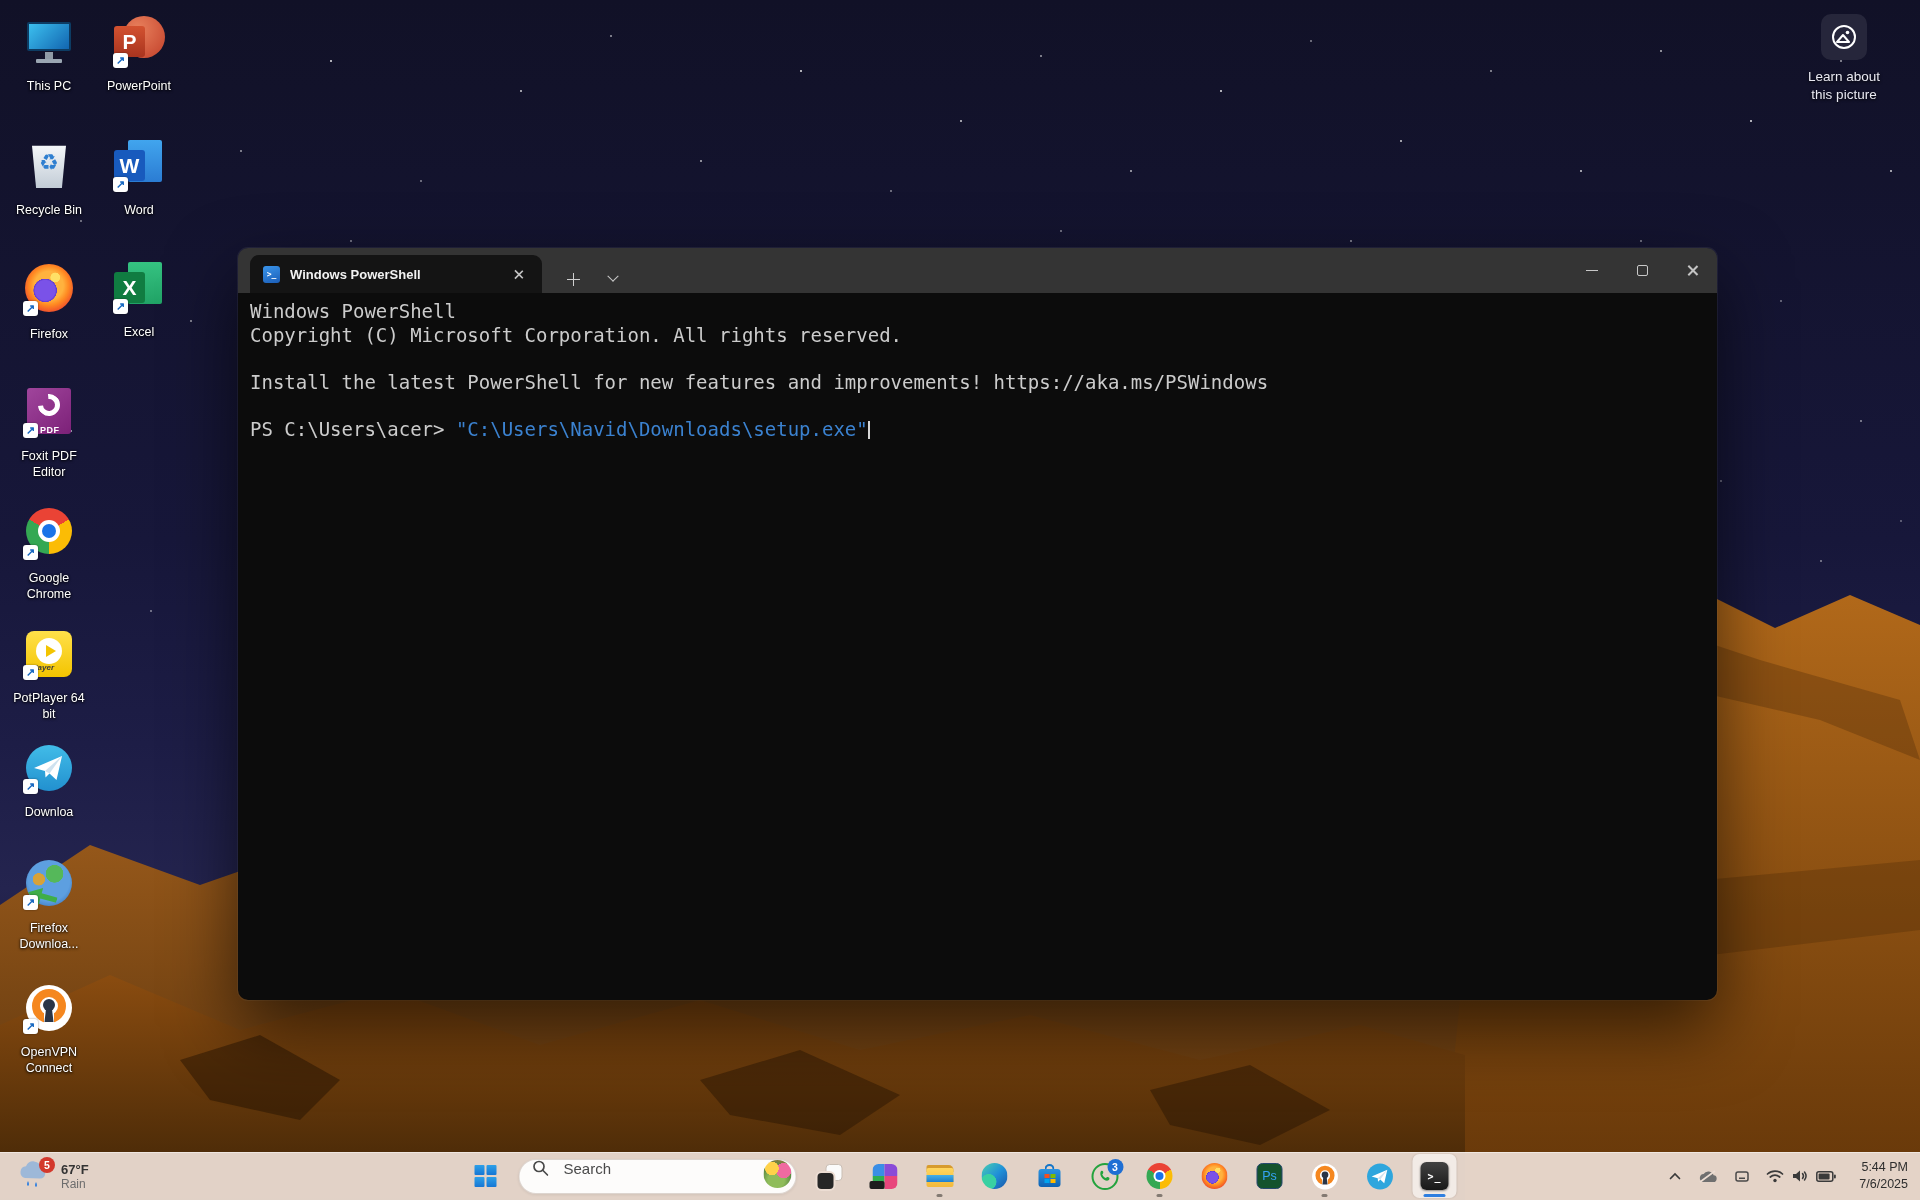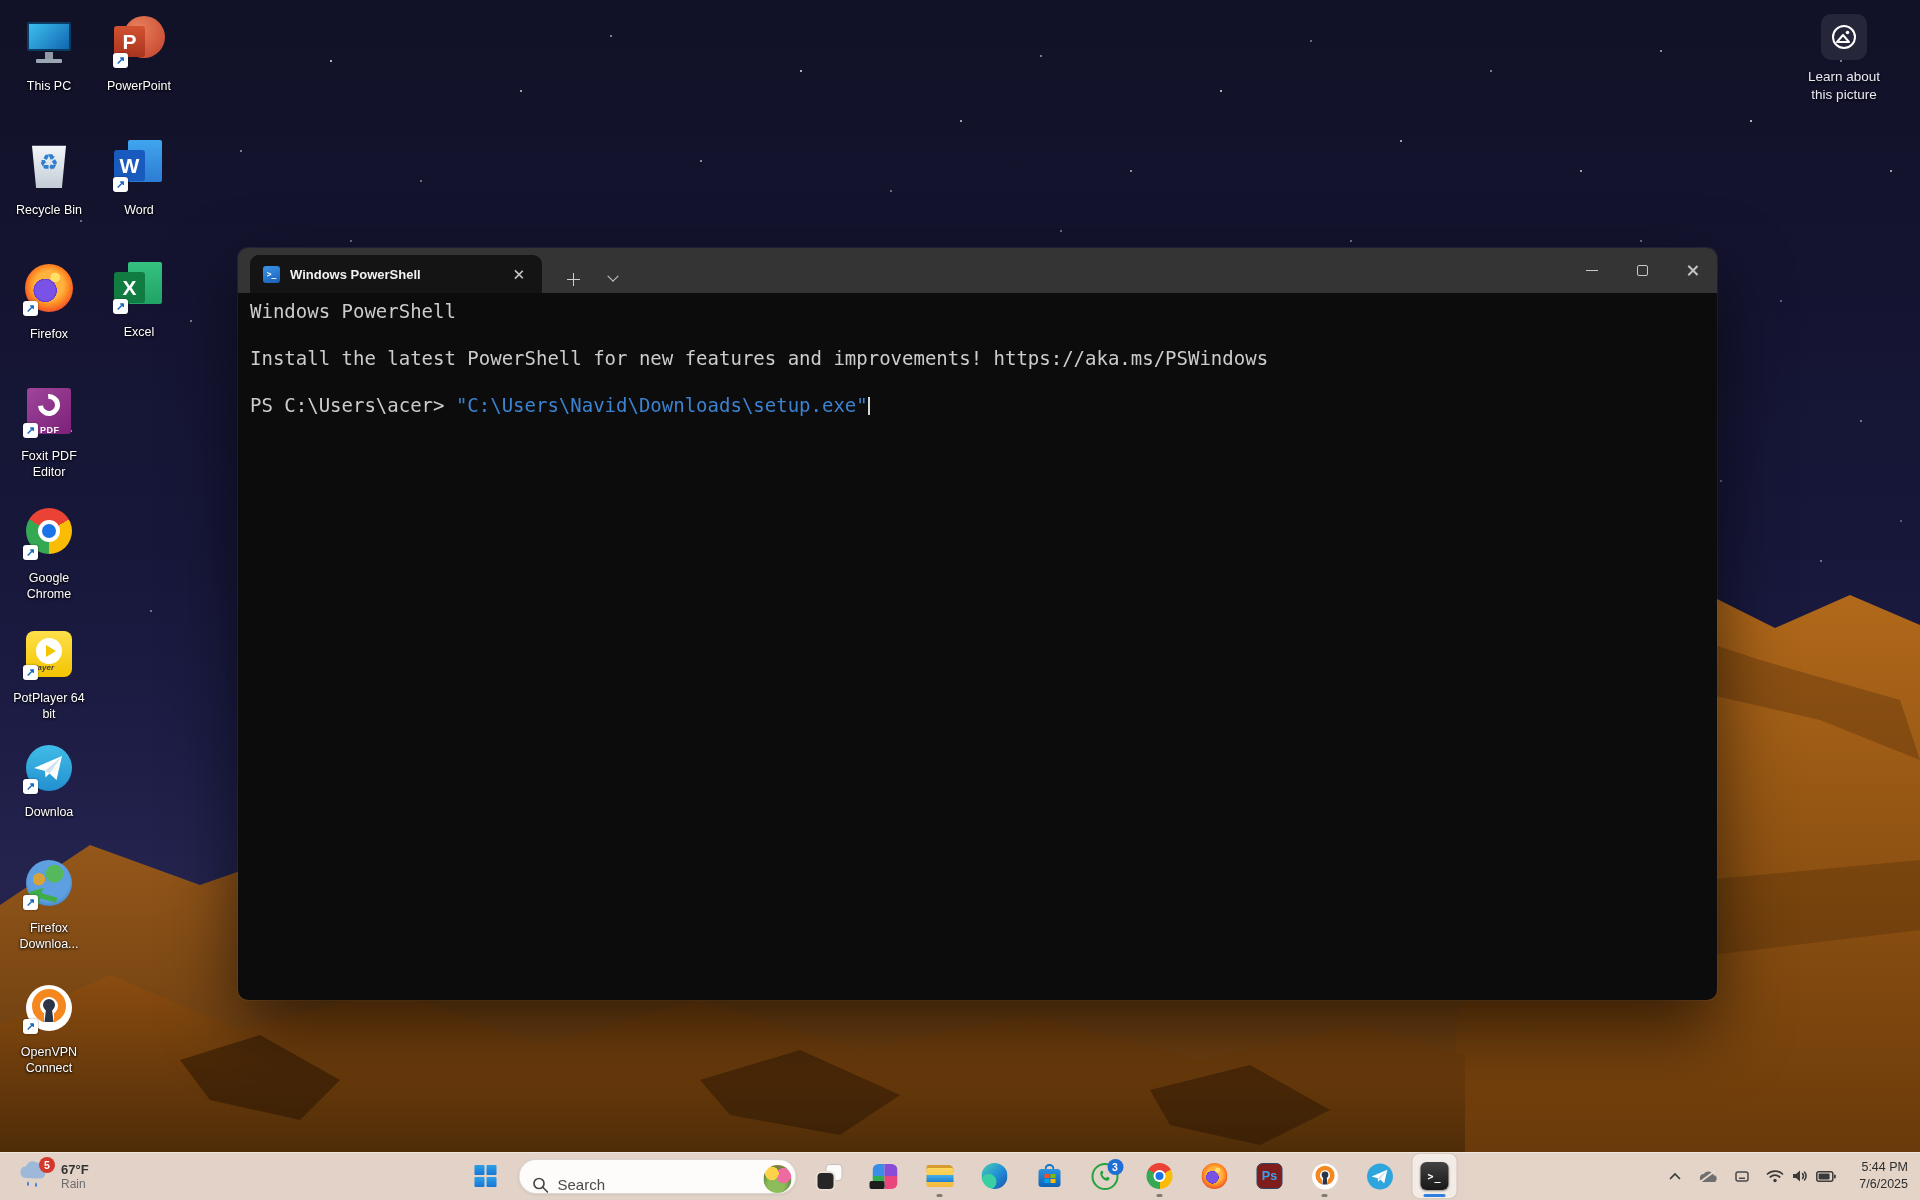--- a/index.html
+++ b/index.html
@@ -150,21 +150,21 @@
     display:flex; align-items:center; gap:11px; }
   .tbtn { position:relative; width:44px; height:44px; border-radius:7px;
     display:flex; align-items:center; justify-content:center; flex:none; }
   .tbtn.active { background:rgba(255,255,255,.55); box-shadow:0 0 2px rgba(0,0,0,.12); }
   .ind { position:absolute; bottom:1px; left:50%; transform:translateX(-50%);
     width:6px; height:3px; border-radius:2px; background:#837a72; }
   .ind.blue { width:22px; background:#2f7fe0; }
   .start-grid { width:22px; height:22px; display:grid; grid-template:10px 10px / 10px 10px; gap:2px; }
   .start-grid i { background:linear-gradient(180deg,#2da0e8,#1576d4); border-radius:1px; }
   .searchbox { width:278px; height:35px; border-radius:18px; background:rgba(255,255,255,.92);
-    border:1px solid rgba(160,140,125,.35); display:flex; align-items:flex-end; padding:0 4px 0 13px; gap:9px;
+    border:1px solid rgba(160,140,125,.35); display:flex; align-items:flex-start; padding:0 4px 0 13px; gap:15px;
     box-shadow:0 1px 3px rgba(0,0,0,.08); }
   .searchbox .stext { flex:1; font-size:15px; color:#4a4a4a; }
   .bingimg { width:28px; height:28px; border-radius:50%;
     background:radial-gradient(circle at 30% 30%, #ffd24a 0 24%, transparent 25%),
       radial-gradient(circle at 72% 38%, #ef6aa0 0 28%, transparent 29%),
       radial-gradient(circle at 45% 72%, #8fbc5a 0 32%, #5d8a44 60%, #b0713e 100%); }
   .tv { position:relative; width:25px; height:25px; }
   .tv .b1 { position:absolute; right:0; top:0; width:17px; height:17px; background:#fbfbfb;
     border:1px solid #c9beb4; border-radius:4px; }
   .tv .b2 { position:absolute; left:0; bottom:0; width:16px; height:16px; background:#262626;
@@ -191,22 +191,22 @@
     background:linear-gradient(#2b93e0,#0d62b4); border-radius:3px; }
   .store .wl { position:absolute; top:10px; left:7px; width:11px; height:9px;
     display:grid; grid-template:1fr 1fr / 1fr 1fr; gap:1px; }
   .store .wl i:nth-child(1){background:#f25022}.store .wl i:nth-child(2){background:#7fba00}
   .store .wl i:nth-child(3){background:#00a4ef}.store .wl i:nth-child(4){background:#ffb900}
   .wa { position:relative; width:27px; height:27px; border-radius:50%; border:2.5px solid #23a33d;
     display:flex; align-items:center; justify-content:center; }
   .wabadge { position:absolute; top:-6px; right:-7px; width:16px; height:16px; border-radius:50%;
     background:#1f6fd4; color:#fff; font-size:10.5px; font-weight:700;
     display:flex; align-items:center; justify-content:center; }
-  .psq { width:26px; height:26px; border-radius:6px; background:#7f1d1d; border:1.5px solid #26486e;
-    color:#35a3f5; font-weight:700; font-size:12.5px; display:flex; align-items:center; justify-content:center; }
+  .psq { width:26px; height:26px; border-radius:6px; background:#14532d; border:1.5px solid #26486e;
+    color:#35a3f5; font-weight:400; font-size:12.5px; display:flex; align-items:center; justify-content:center; }
   .term { width:28px; height:28px; border-radius:6px; background:linear-gradient(#424242,#181818);
     color:#fff; font:700 10px "DejaVu Sans Mono", monospace; letter-spacing:1px;
     display:flex; align-items:center; justify-content:center; box-shadow:0 1px 2px rgba(0,0,0,.4); }
   .tray { position:absolute; right:12px; top:0; height:48px; display:flex; align-items:center; gap:17px; }
   .trayic { display:flex; align-items:center; justify-content:center; }
   .qs { display:flex; align-items:center; gap:8px; }
   .clock { text-align:right; font-size:12.5px; color:#2e2e2e; line-height:1.4; margin-left:6px; }
 </style>
 </head>
 <body>
@@ -416,20 +416,21 @@
       <div class="wc">
           <div class="maxsq"></div>
         </div>
       <div class="wc">
           <div class="x"></div>
         </div>
     </div>
   </div>
   <div class="tcontent">
     <div class="tline">Windows PowerShell</div>
+    <div class="tline">Copyright (C) Microsoft Corporation. All rights reserved.</div>
     <div class="tline"></div>
     <div class="tline">Install the latest PowerShell for new features and improvements! https://aka.ms/PSWindows</div>
     <div class="tline"></div>
     <div class="tline"><span>PS C:\Users\acer&gt; </span><span class="cmd">"C:\Users\Navid\Downloads\setup.exe"</span><span class="cursor"></span></div>
   </div>
 </div>
 
 <div class="taskbar">
 
   <div class="weather">

